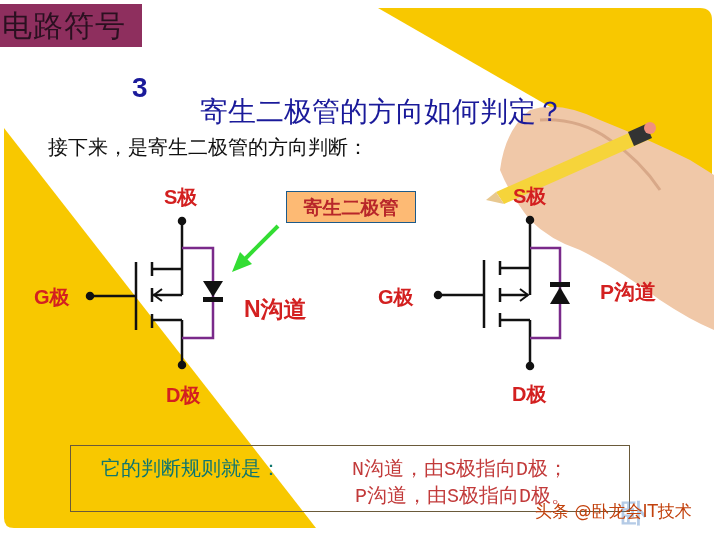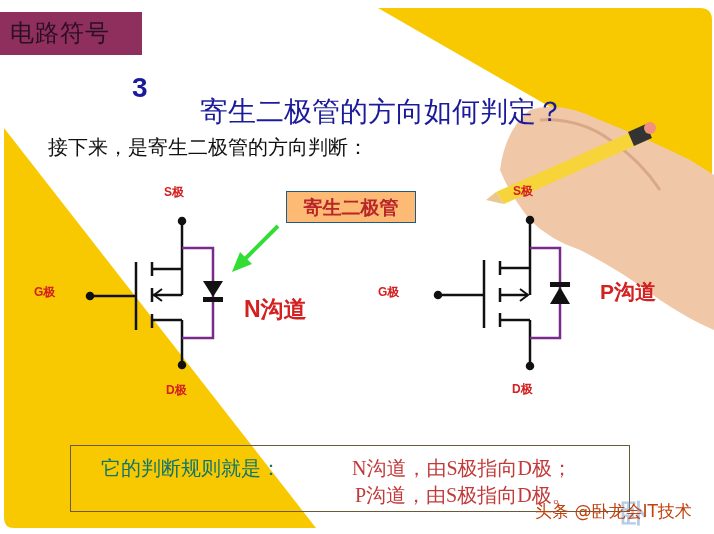--- a/index.html
+++ b/index.html
@@ -1,27 +1,27 @@
 <!DOCTYPE html>
 <html><head>
   <meta charset="utf-8">
   <style>
     html, body { margin: 0; padding: 0; }
     body { width: 714px; height: 534px; position: relative; overflow: hidden; background: #ffffff; font-family: "DejaVu Sans", sans-serif; }
     .abs { position: absolute; }
     #bg-svg { position: absolute; left: 0; top: 0; }
-    .corner-title { left: 0; top: 12px; width: 142px; height: 43px; background: #8e2f5e; color: #2a1020; font-size: 24px; line-height: 43px; padding-left: 10px; box-sizing: border-box; font-family: "DejaVu Serif", serif; letter-spacing: 1px; }
+    .corner-title { left: 0; top: 4px; width: 142px; height: 43px; background: #8e2f5e; color: #2a1020; font-size: 30px; line-height: 43px; padding-left: 2px; box-sizing: border-box; font-family: "DejaVu Serif", serif; letter-spacing: 1px; }
     .heading-num { left: 132px; top: 72px; color: #1a1a9a; font-size: 28px; font-weight: bold; font-family: "Liberation Sans", sans-serif; }
     .heading-text { left: 200px; top: 70px; color: #1a1a9a; font-size: 28px; font-family: "DejaVu Serif", serif; margin-top: 23px; }
     .intro { left: 48px; top: 134px; color: #111; font-size: 20px; font-family: "DejaVu Serif", serif; }
-    .lbl { color: #d32020; font-weight: bold; font-family: "Liberation Sans", sans-serif; font-size: 12px; }
+    .lbl { color: #d32020; font-weight: bold; font-family: "Liberation Sans", sans-serif; font-size: 20px; }
     .callout { left: 286px; top: 191px; width: 130px; height: 32px; background: #fdba74; border: 1px solid #1c5a8a; box-sizing: border-box; color: #b8262a; font-size: 19px; font-weight: bold; text-align: center; line-height: 30px; }
     .rule-box { left: 70px; top: 445px; width: 560px; height: 67px; border: 1px solid #6a5a3a; box-sizing: border-box; }
     .rule-title { left: 86px; top: 455px; color: #0f766e; font-size: 20px; font-family: "DejaVu Serif", serif; margin-left: 15px; }
-    .rule-line { color: #c23a3a; font-size: 20px; font-family: Liberation Serif, serif; }
+    .rule-line { color: #c23a3a; font-size: 20px; font-family: Liberation Mono, monospace; }
     .watermark { left: 535px; top: 500px; color: #c2410c; font-size: 17px; }
     .wm-logo { left: 620px; top: 496px; color: rgba(90,140,200,0.45); font-size: 26px; font-weight: bold; }
   </style>
 </head>
 <body>
 
 <svg id="bg-svg" width="714" height="534">
 
   <path d="M378,8 L700,8 Q712,8 712,20 L712,200 Z" fill="#f8c800"></path>
 

